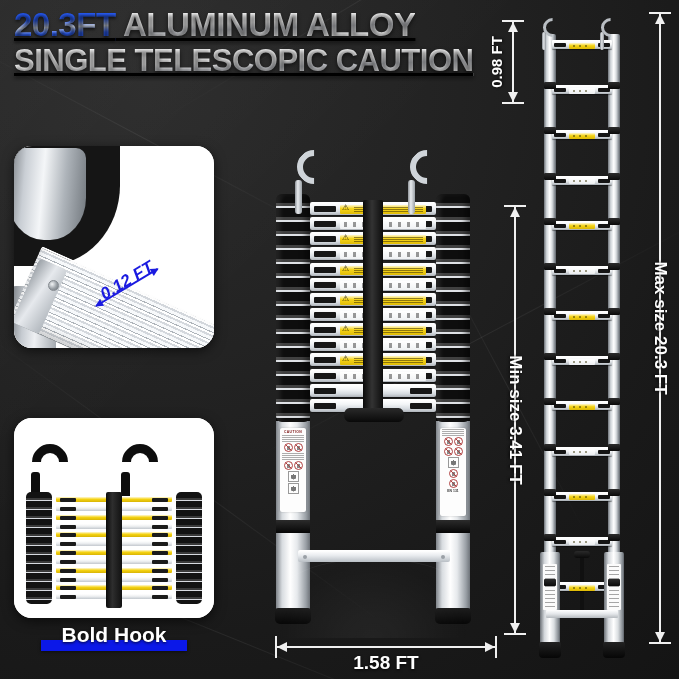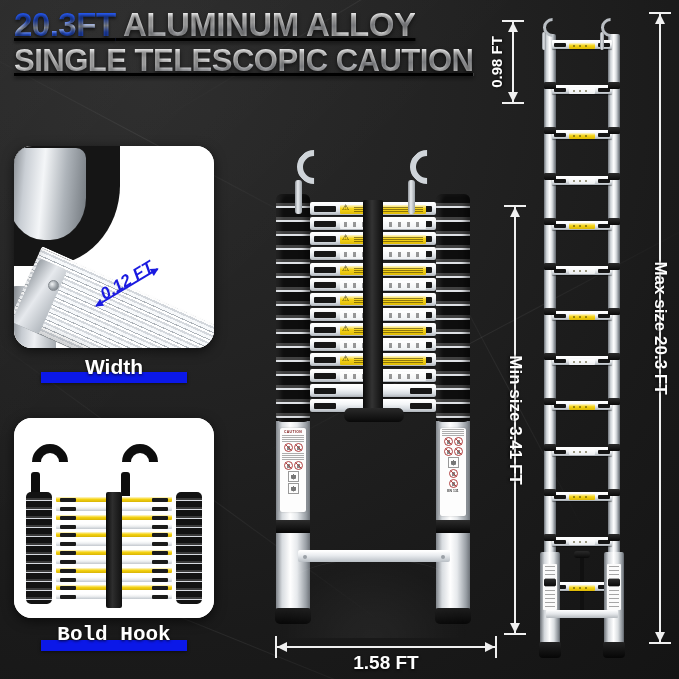--- a/index.html
+++ b/index.html
@@ -56,21 +56,21 @@
     background: #fdfdfd;
     border-radius: 18px;
     overflow: hidden;
     box-shadow: 0 3px 12px rgba(0,0,0,0.6);
   }
   #panel-width { left: 14px; top: 146px; width: 200px; height: 202px; }
   #panel-hook  { left: 14px; top: 418px; width: 200px; height: 200px; }
 
   .caption-wrap { position: absolute; width: 200px; text-align: center; }
   #cap-width { left: 14px; top: 356px; }
-  #cap-hook  { left: 14px; top: 624px; font-family: Liberation Mono, monospace; }
+  #cap-hook  { left: 14px; top: 624px; }
   .caption-text {
     font-size: 21px; font-weight: bold; color: #ffffff;
     text-shadow: 0 1px 3px rgba(0,0,0,0.8);
     position: relative; z-index: 2; line-height: 1;
   }
   .caption-bar {
     width: 146px; height: 11px; background: #0b18e8;
     margin: -5px auto 0; position: relative; z-index: 1;
     box-shadow: 0 1px 3px rgba(0,0,0,0.5);
   }
@@ -466,24 +466,20 @@
   <div class="panel" id="panel-width">
     <div class="wp-bg"></div>
     <div class="wp-darkblob"></div>
     <div class="wp-topcyl"></div>
     <div class="wp-lowcyl"></div>
     <div class="wp-rung"></div>
     <div class="wp-rung-cap"></div>
     <div class="wp-screw"></div>
     <div class="wp-dim-arrow"></div>
     <div class="wp-dim-text">0.12 FT</div>
-  </div>
-  <div class="caption-wrap" id="cap-width">
-    <div class="caption-text">Width</div>
-    <div class="caption-bar"></div>
   </div>
 
   <div class="panel" id="panel-hook">
     <div class="wp-bg"></div>
     <div class="hp-hook l">
         <i></i>
         <u></u>
       </div>
     <div class="hp-hook r">
         <i></i>

